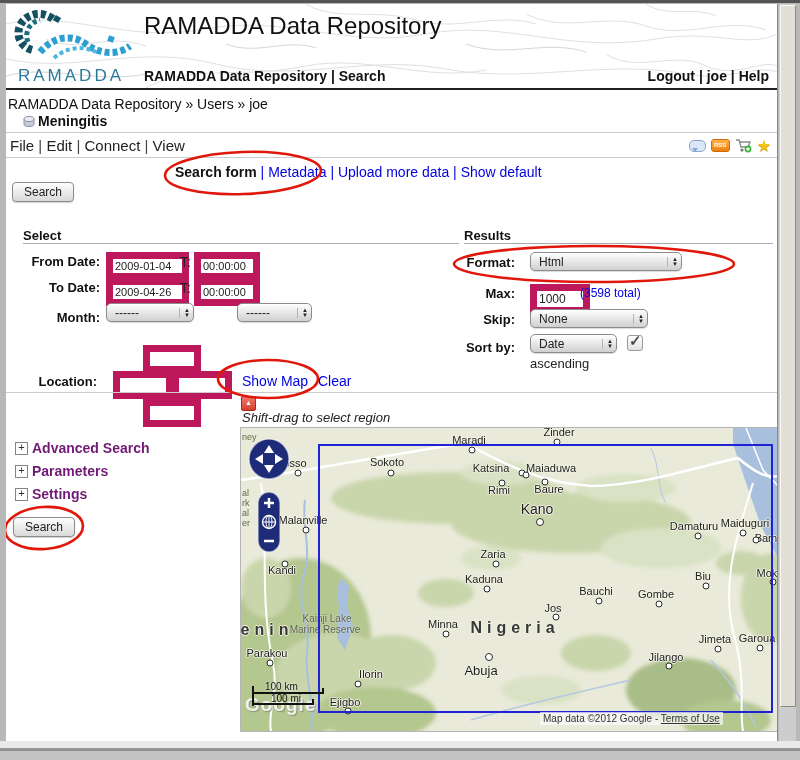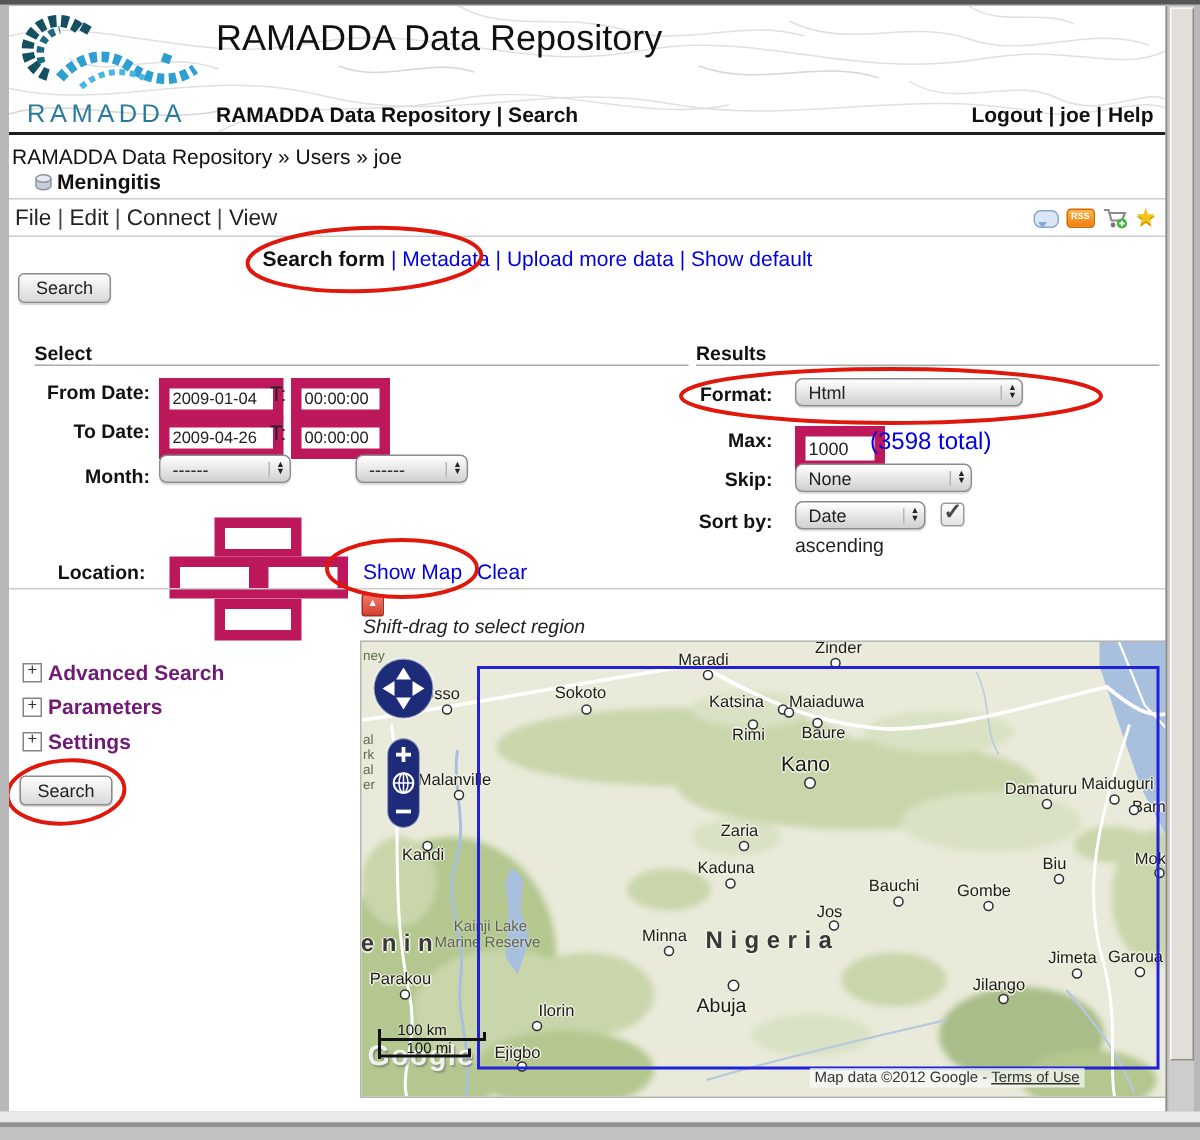--- a/index.html
+++ b/index.html
@@ -195,21 +195,21 @@
   <div class="hr" style="left:458px;top:239px;width:309px;background:#aaa;"></div>
 
   <div class="flabel" style="left:380px;top:251px;width:129px;">Format:</div>
   <div class="aqua-sel" style="left:524px;top:248px;width:152px;">
     <span class="val">Html</span>
     <span class="arrows">▲<br>▼</span>
   </div>
 
   <div class="flabel" style="left:380px;top:282px;width:129px;">Max:</div>
   <input class="txt" style="left: 524px; top: 280px; width: 42px; font-size: 12px;" value="1000">
-  <span class="link abs" style="left:574px;top:282px;font-size:16px;">(3598 total)</span>
+  <span class="link abs" style="left:574px;top:282px;font-size:12px;">(3598 total)</span>
 
   <div class="flabel" style="left:380px;top:308px;width:129px;">Skip:</div>
   <div class="aqua-sel" style="left:524px;top:305px;width:118px;">
     <span class="val">None</span>
     <span class="arrows">▲<br>▼</span>
   </div>
 
   <div class="flabel" style="left:380px;top:336px;width:129px;">Sort by:</div>
   <div class="aqua-sel" style="left:524px;top:330px;width:87px;">
     <span class="val">Date</span>

